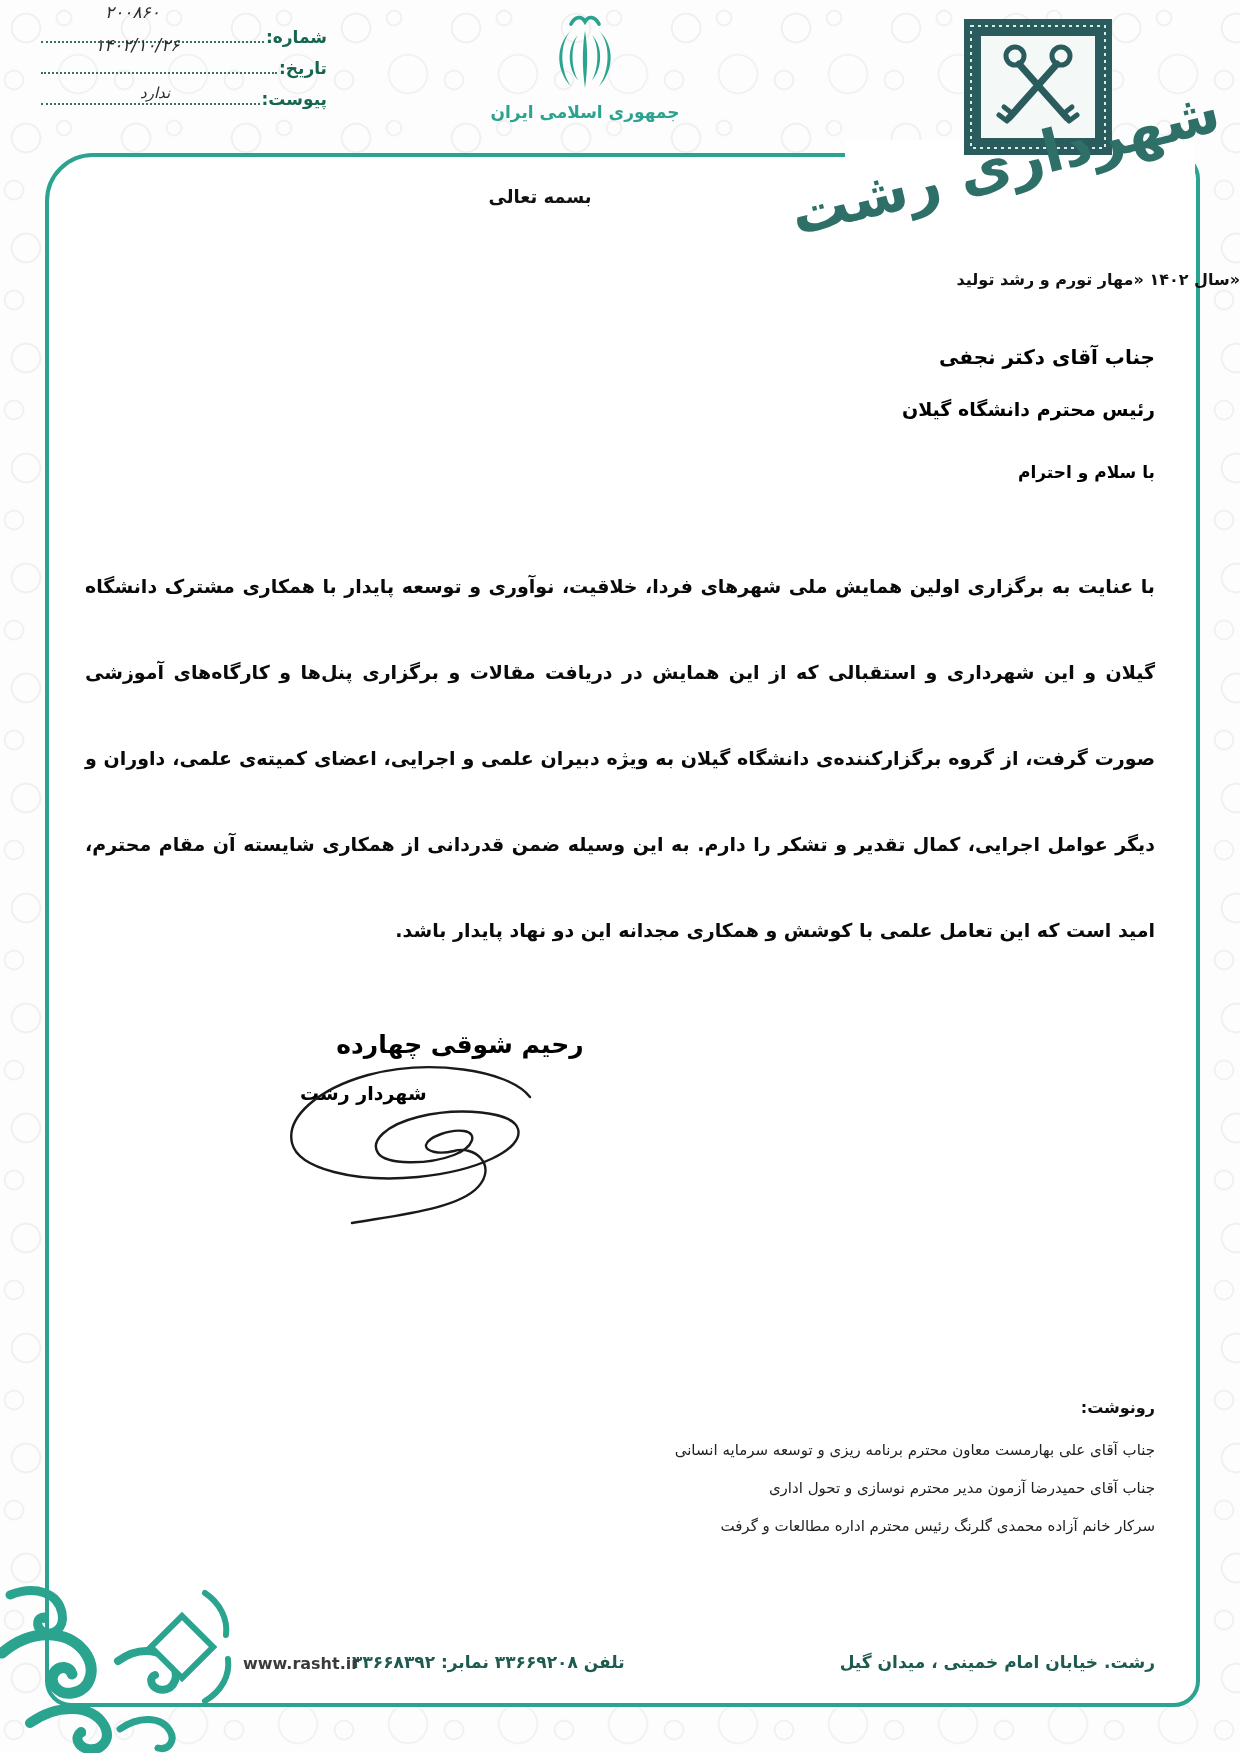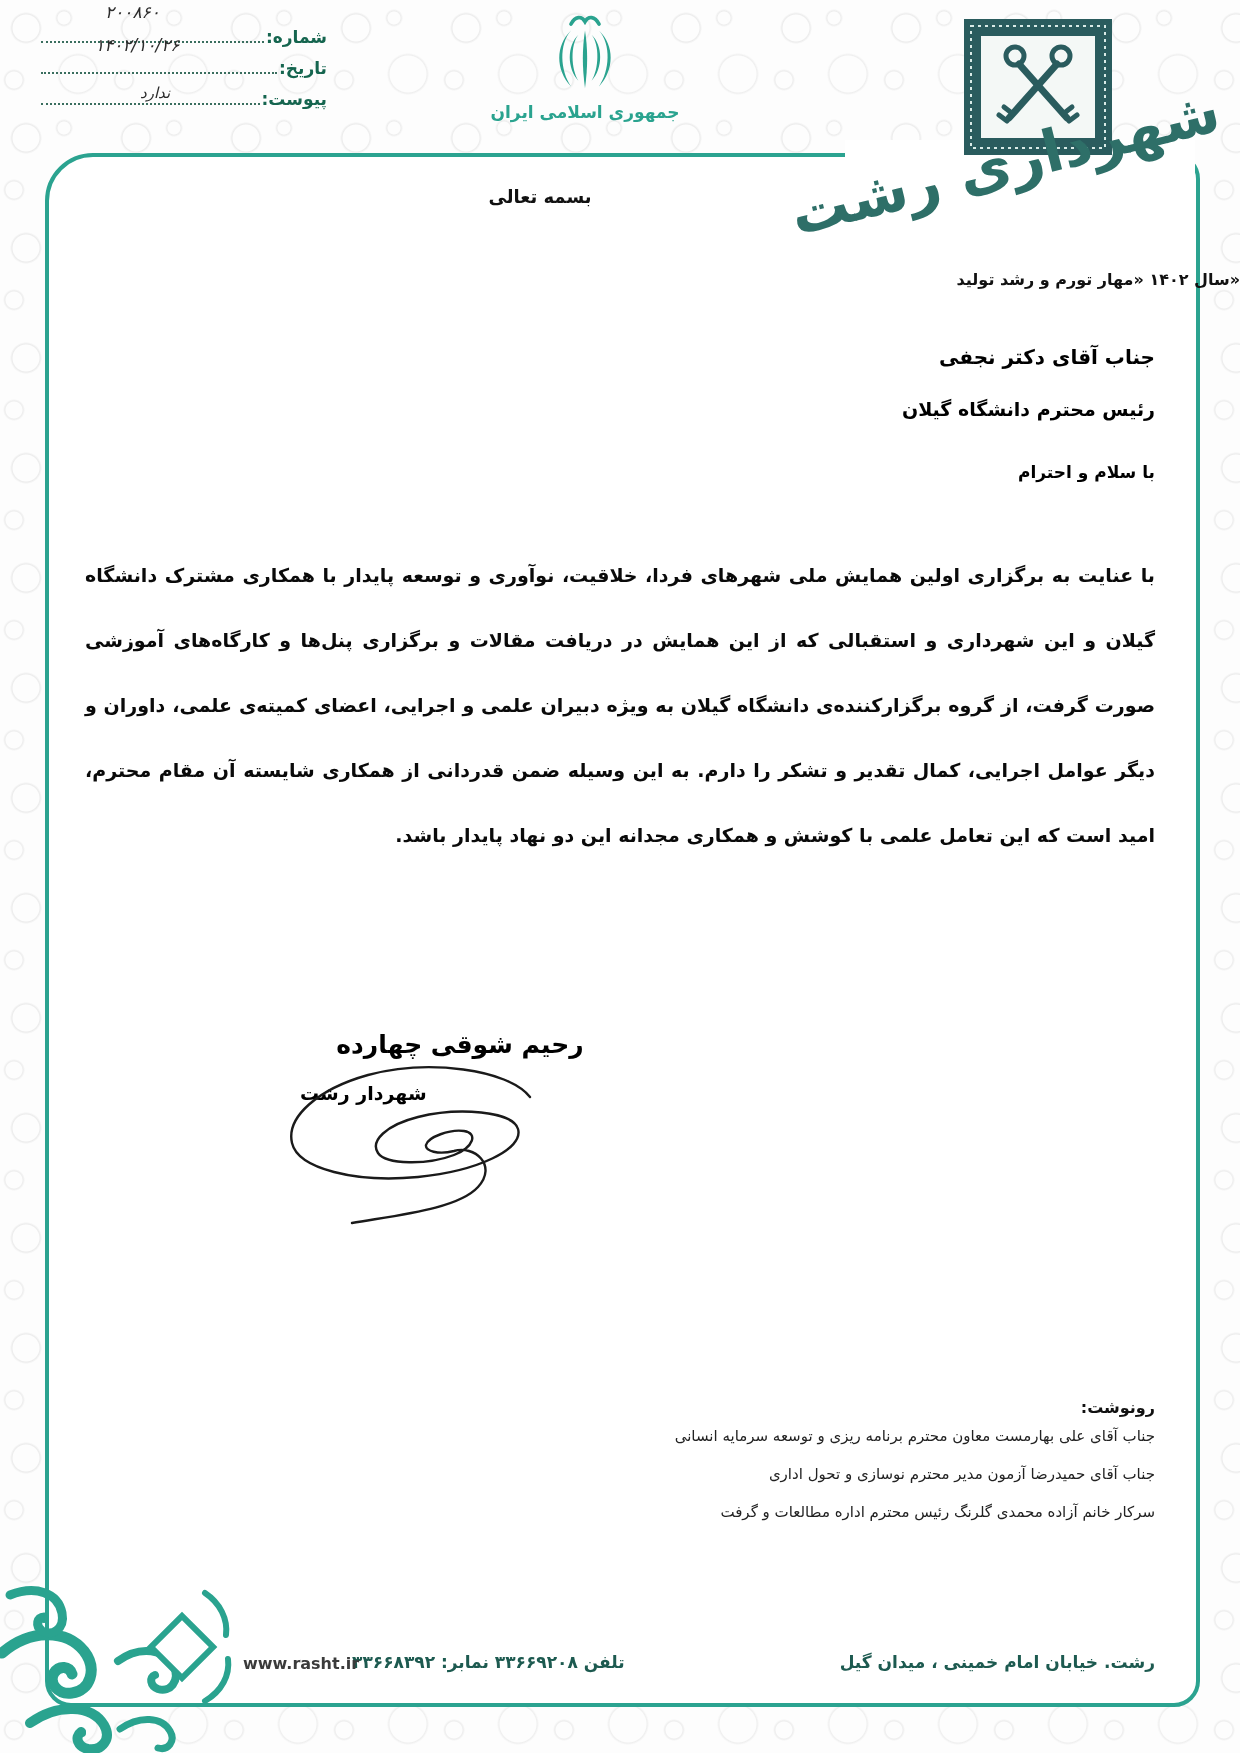--- a/index.html
+++ b/index.html
@@ -52,29 +52,29 @@
   
   .bismillah{ left:0; top:186px; width:1080px; text-align:center; font-size:18px; font-weight:bold; color:#111; }
   .slogan{ left:0; top:238px; width:1240px; text-align:right; font-size:16px; font-weight:bold; color:#111;margin-top:32px; }
   .recipient-name{ right:85px; top:345px; font-size:20px; font-weight:bold; direction:rtl; color:#000; }
   .recipient-title{ right:85px; top:398px; font-size:19px; font-weight:bold; direction:rtl; color:#000; }
   .salutation{ right:85px; top:462px; font-size:17px; font-weight:bold; direction:rtl; color:#000;margin-left:24px; }
   .body-text{
     left:85px; top:543px; width:1070px;
     direction:rtl; text-align:justify;
     font-size:19px; font-weight:bold; color:#0a0a0a;
-    line-height:65px;
+    line-height:86px;
   }
   
   .sig-name{ left:300px; top:1030px; width:320px; text-align:center; font-size:25px; font-weight:bold; direction:rtl; }
   .sig-title{ left:300px; top:1082px; width:320px; text-align:left; font-size:19px; font-weight:bold; direction:rtl; }
   .sig-scribble{ left:278px; top:1045px; }
   
   .cc-block{ right:85px; top:1398px; width:640px; direction:rtl; text-align:right; }
-  .cc-label{ font-size:16px; font-weight:bold; color:#111; margin-bottom:0; }
+  .cc-label{ font-size:16px; font-weight:bold; color:#111; margin-bottom:14px; }
   .cc-item{ font-size:15px; color:#222; line-height:38px; }
   
   .footer-address{ right:85px; top:1652px; font-size:17px; font-weight:bold; color:#1d5a50; direction:rtl; }
   .footer-phone{ left:352px; top:1652px; font-size:17px; font-weight:bold; color:#1d5a50; direction:rtl; }
   .footer-site{ left:243px; top:1654px; font-size:16px; font-weight:bold; color:#3b3b3b; }
   .corner-ornament{ left:0px; top:1533px; }
 </style>
 </head>
 <body>
 

